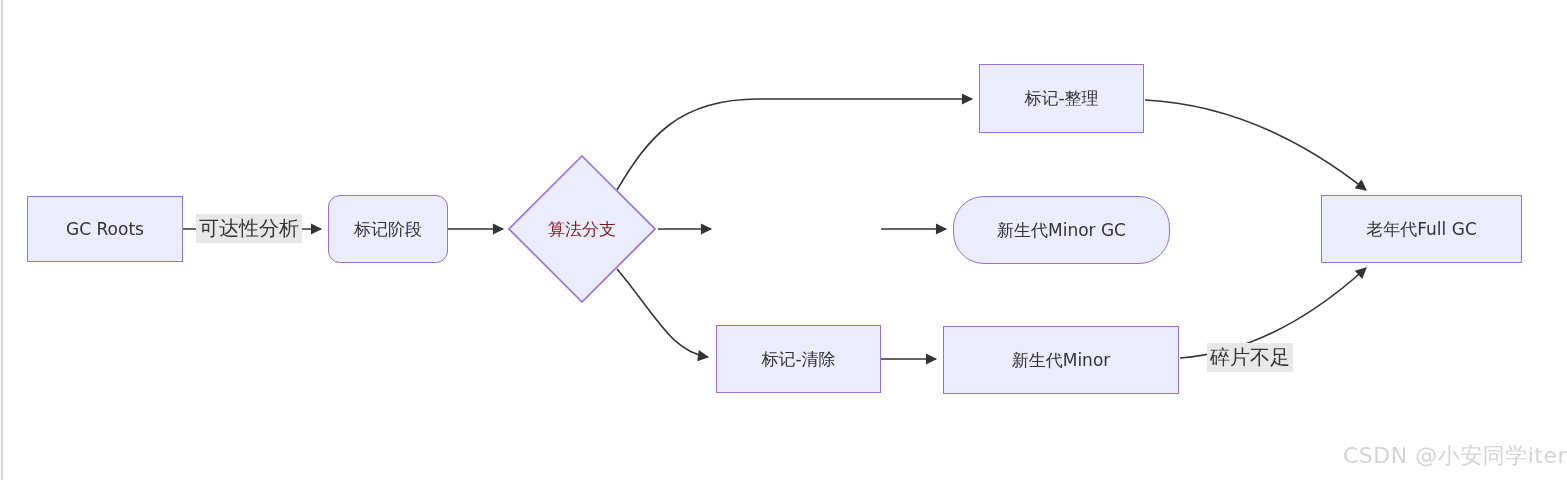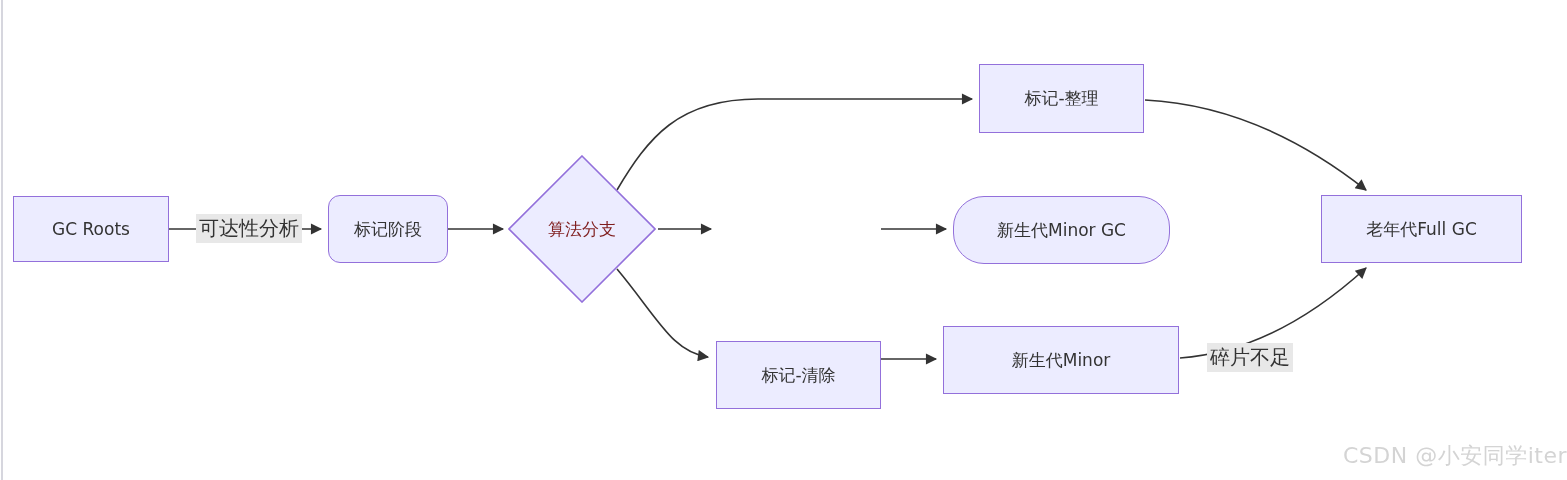--- a/index.html
+++ b/index.html
@@ -97,21 +97,21 @@
     <path class="edge" d="M617,269 C658,318 672,352 708,357" marker-end="url(#arrowhead)"></path>
     <path class="edge" d="M881,229 L946,229" marker-end="url(#arrowhead)"></path>
     <path class="edge" d="M1145,100 C1225,104 1300,138 1366,190" marker-end="url(#arrowhead)"></path>
     <path class="edge" d="M881,359 L936,359" marker-end="url(#arrowhead)"></path>
     <path class="edge" d="M1180,358 C1250,353 1312,317 1366,268" marker-end="url(#arrowhead)"></path>
   </svg>
 
   <div class="edge-label" style="left:196px; top:214px;">可达性分析</div>
   <div class="edge-label" style="left:1207px; top:343px;">碎片不足</div>
 
-  <div class="node" style="left:13px; top:196px; width:156px; height:66px;">
+  <div class="node" style="left:27px; top:196px; width:156px; height:66px;">
     <span>GC Roots</span>
   </div>
 
   <div class="node rounded" style="left:328px; top:195px; width:120px; height:68px;text-align:center;">
     <span>标记阶段</span>
   </div>
 
   <div class="diamond-wrap" style="left:508px; top:155px; width:148px; height:148px;">
     <svg width="148" height="148" viewBox="0 0 148 148">
       <polygon points="74,1 147,74 74,147 1,74" fill="#ECECFF" stroke="#9370DB" stroke-width="1.6"></polygon>
@@ -121,21 +121,21 @@
 
   <div class="node" style="left:979px; top:64px; width:165px; height:69px;">
     <span>标记-整理</span>
   </div>
 
 
   <div class="node" style="left:953px; top:196px; width:217px; height:68px;border-radius:31px;">
     <span>新生代Minor GC</span>
   </div>
 
-  <div class="node" style="left:716px; top:325px; width:165px; height:68px;margin-top:16px;">
+  <div class="node" style="left:716px; top:325px; width:165px; height:68px;">
     <span>标记-清除</span>
   </div>
 
   <div class="node" style="left:943px; top:326px; width:236px; height:68px;">
     <span>新生代Minor</span>
   </div>
 
   <div class="node" style="left:1321px; top:195px; width:201px; height:68px;">
     <span>老年代Full GC</span>
   </div>

